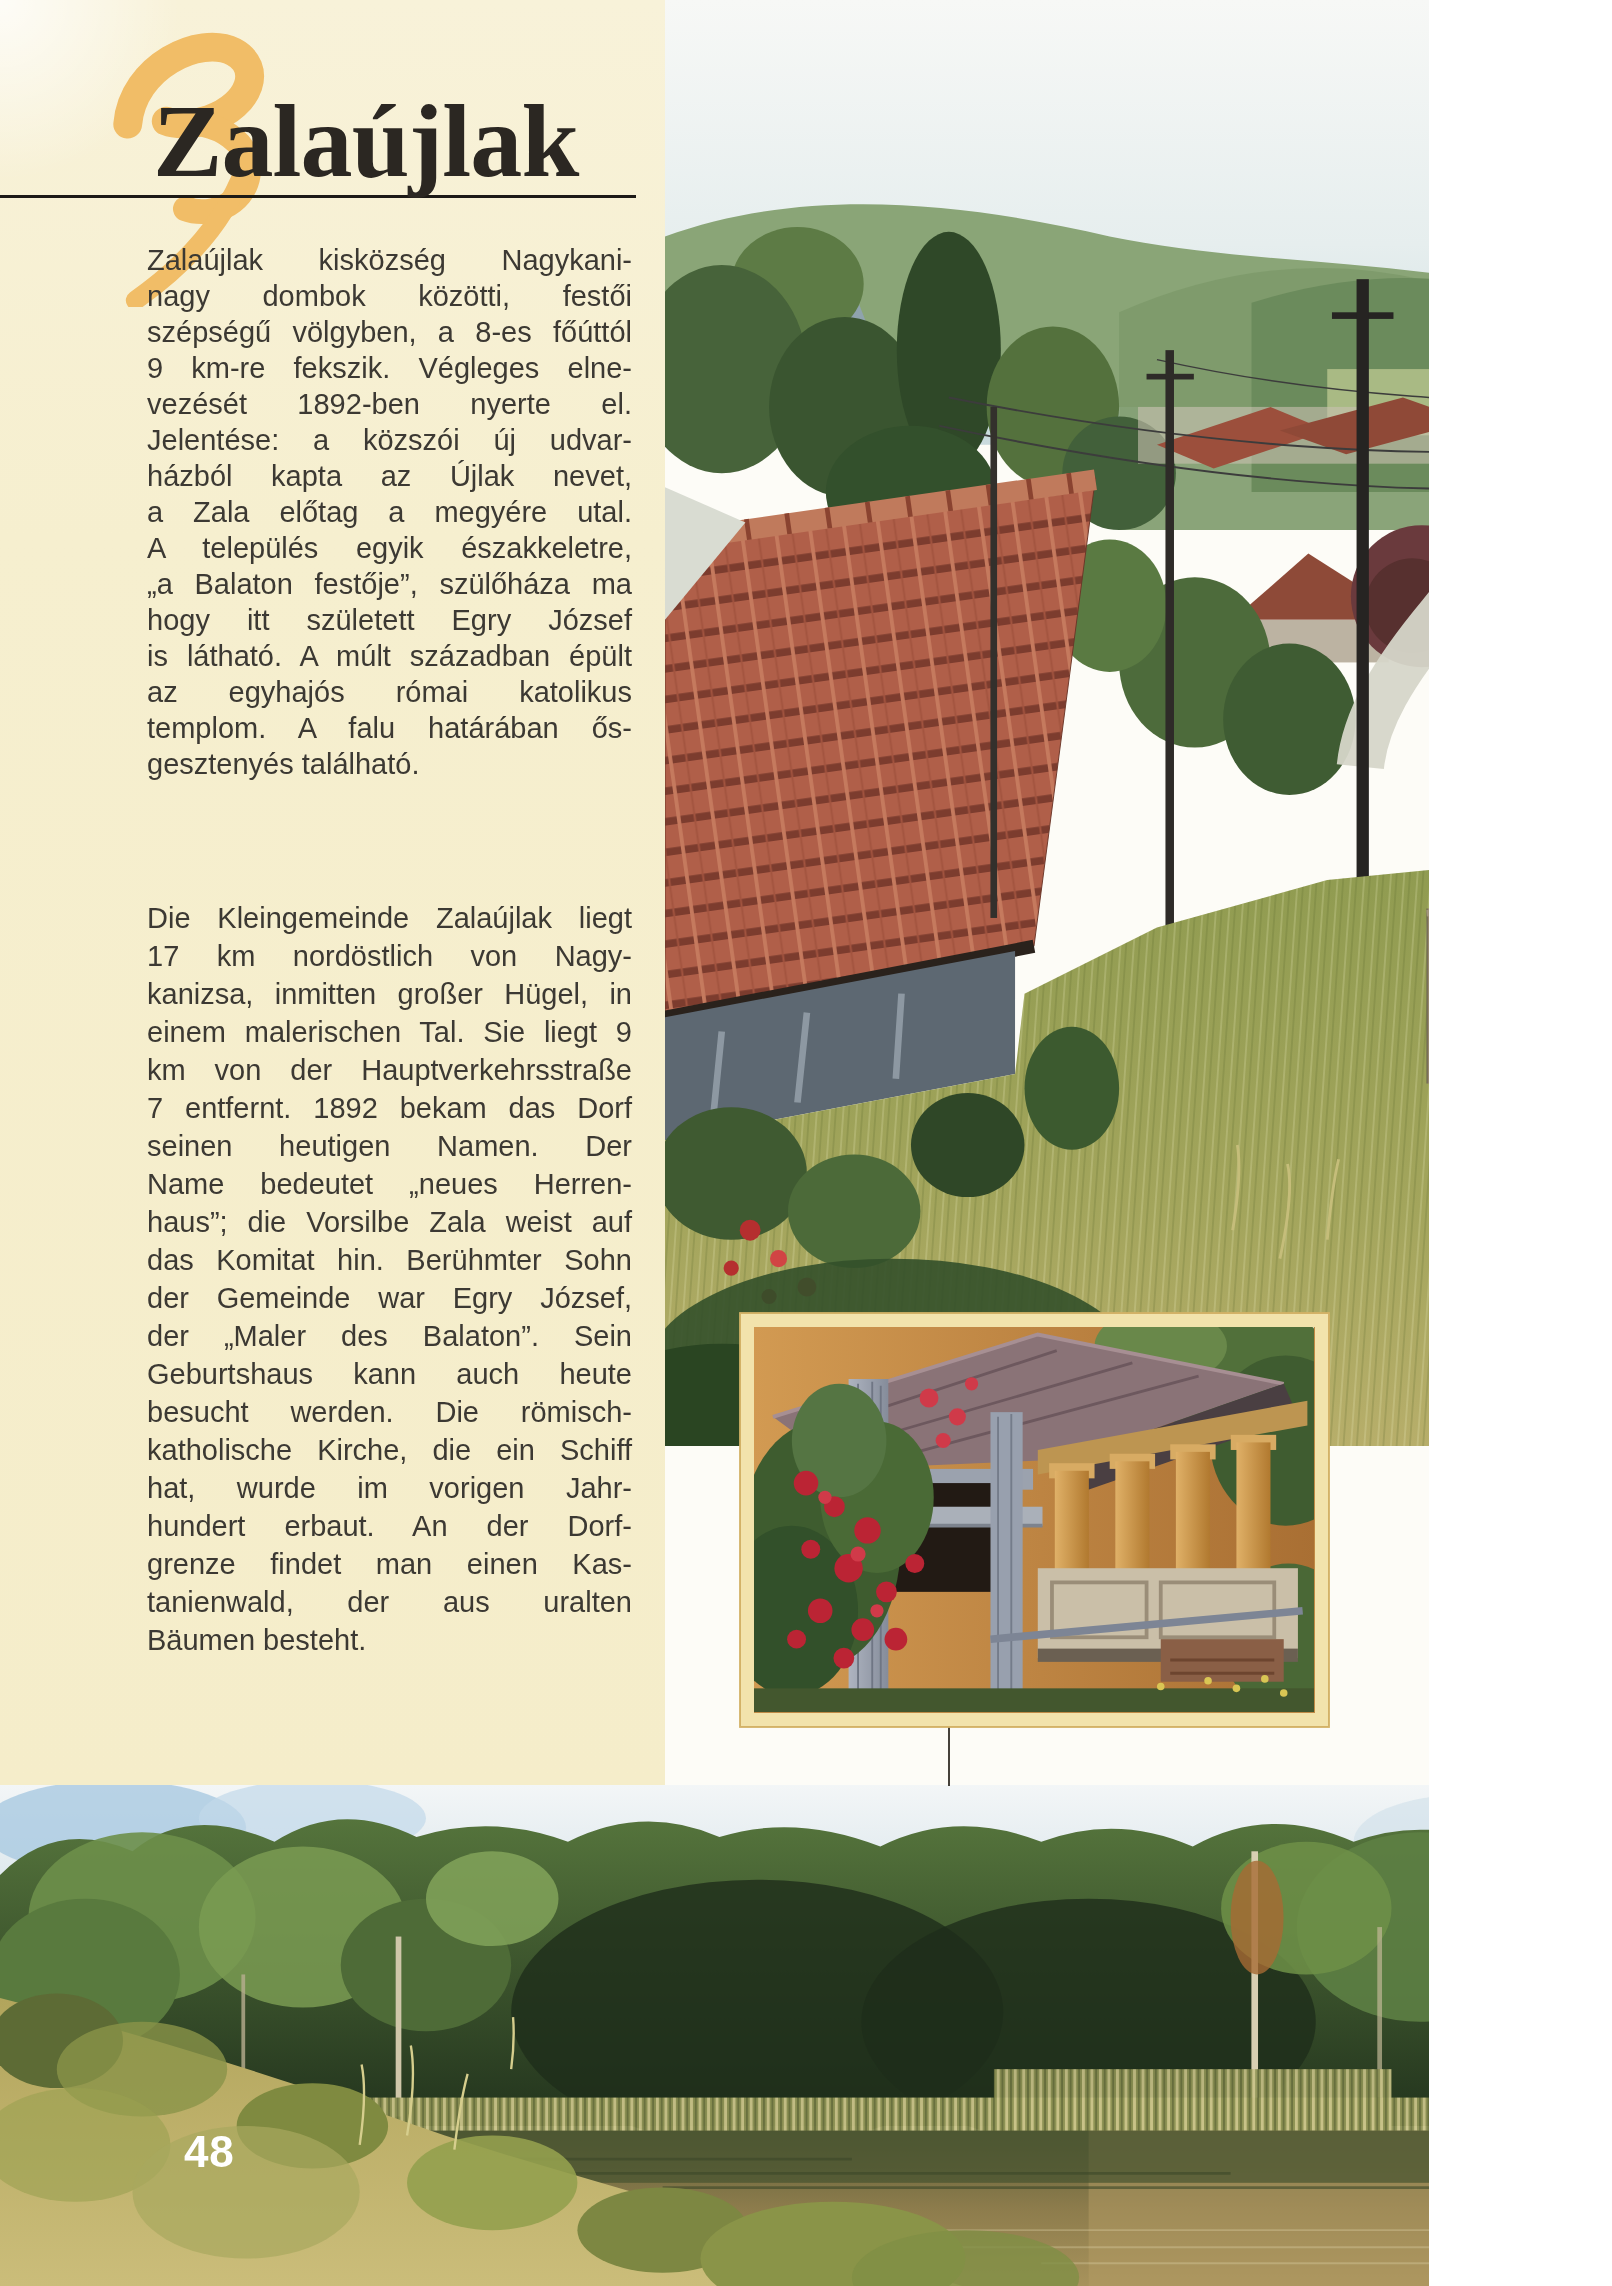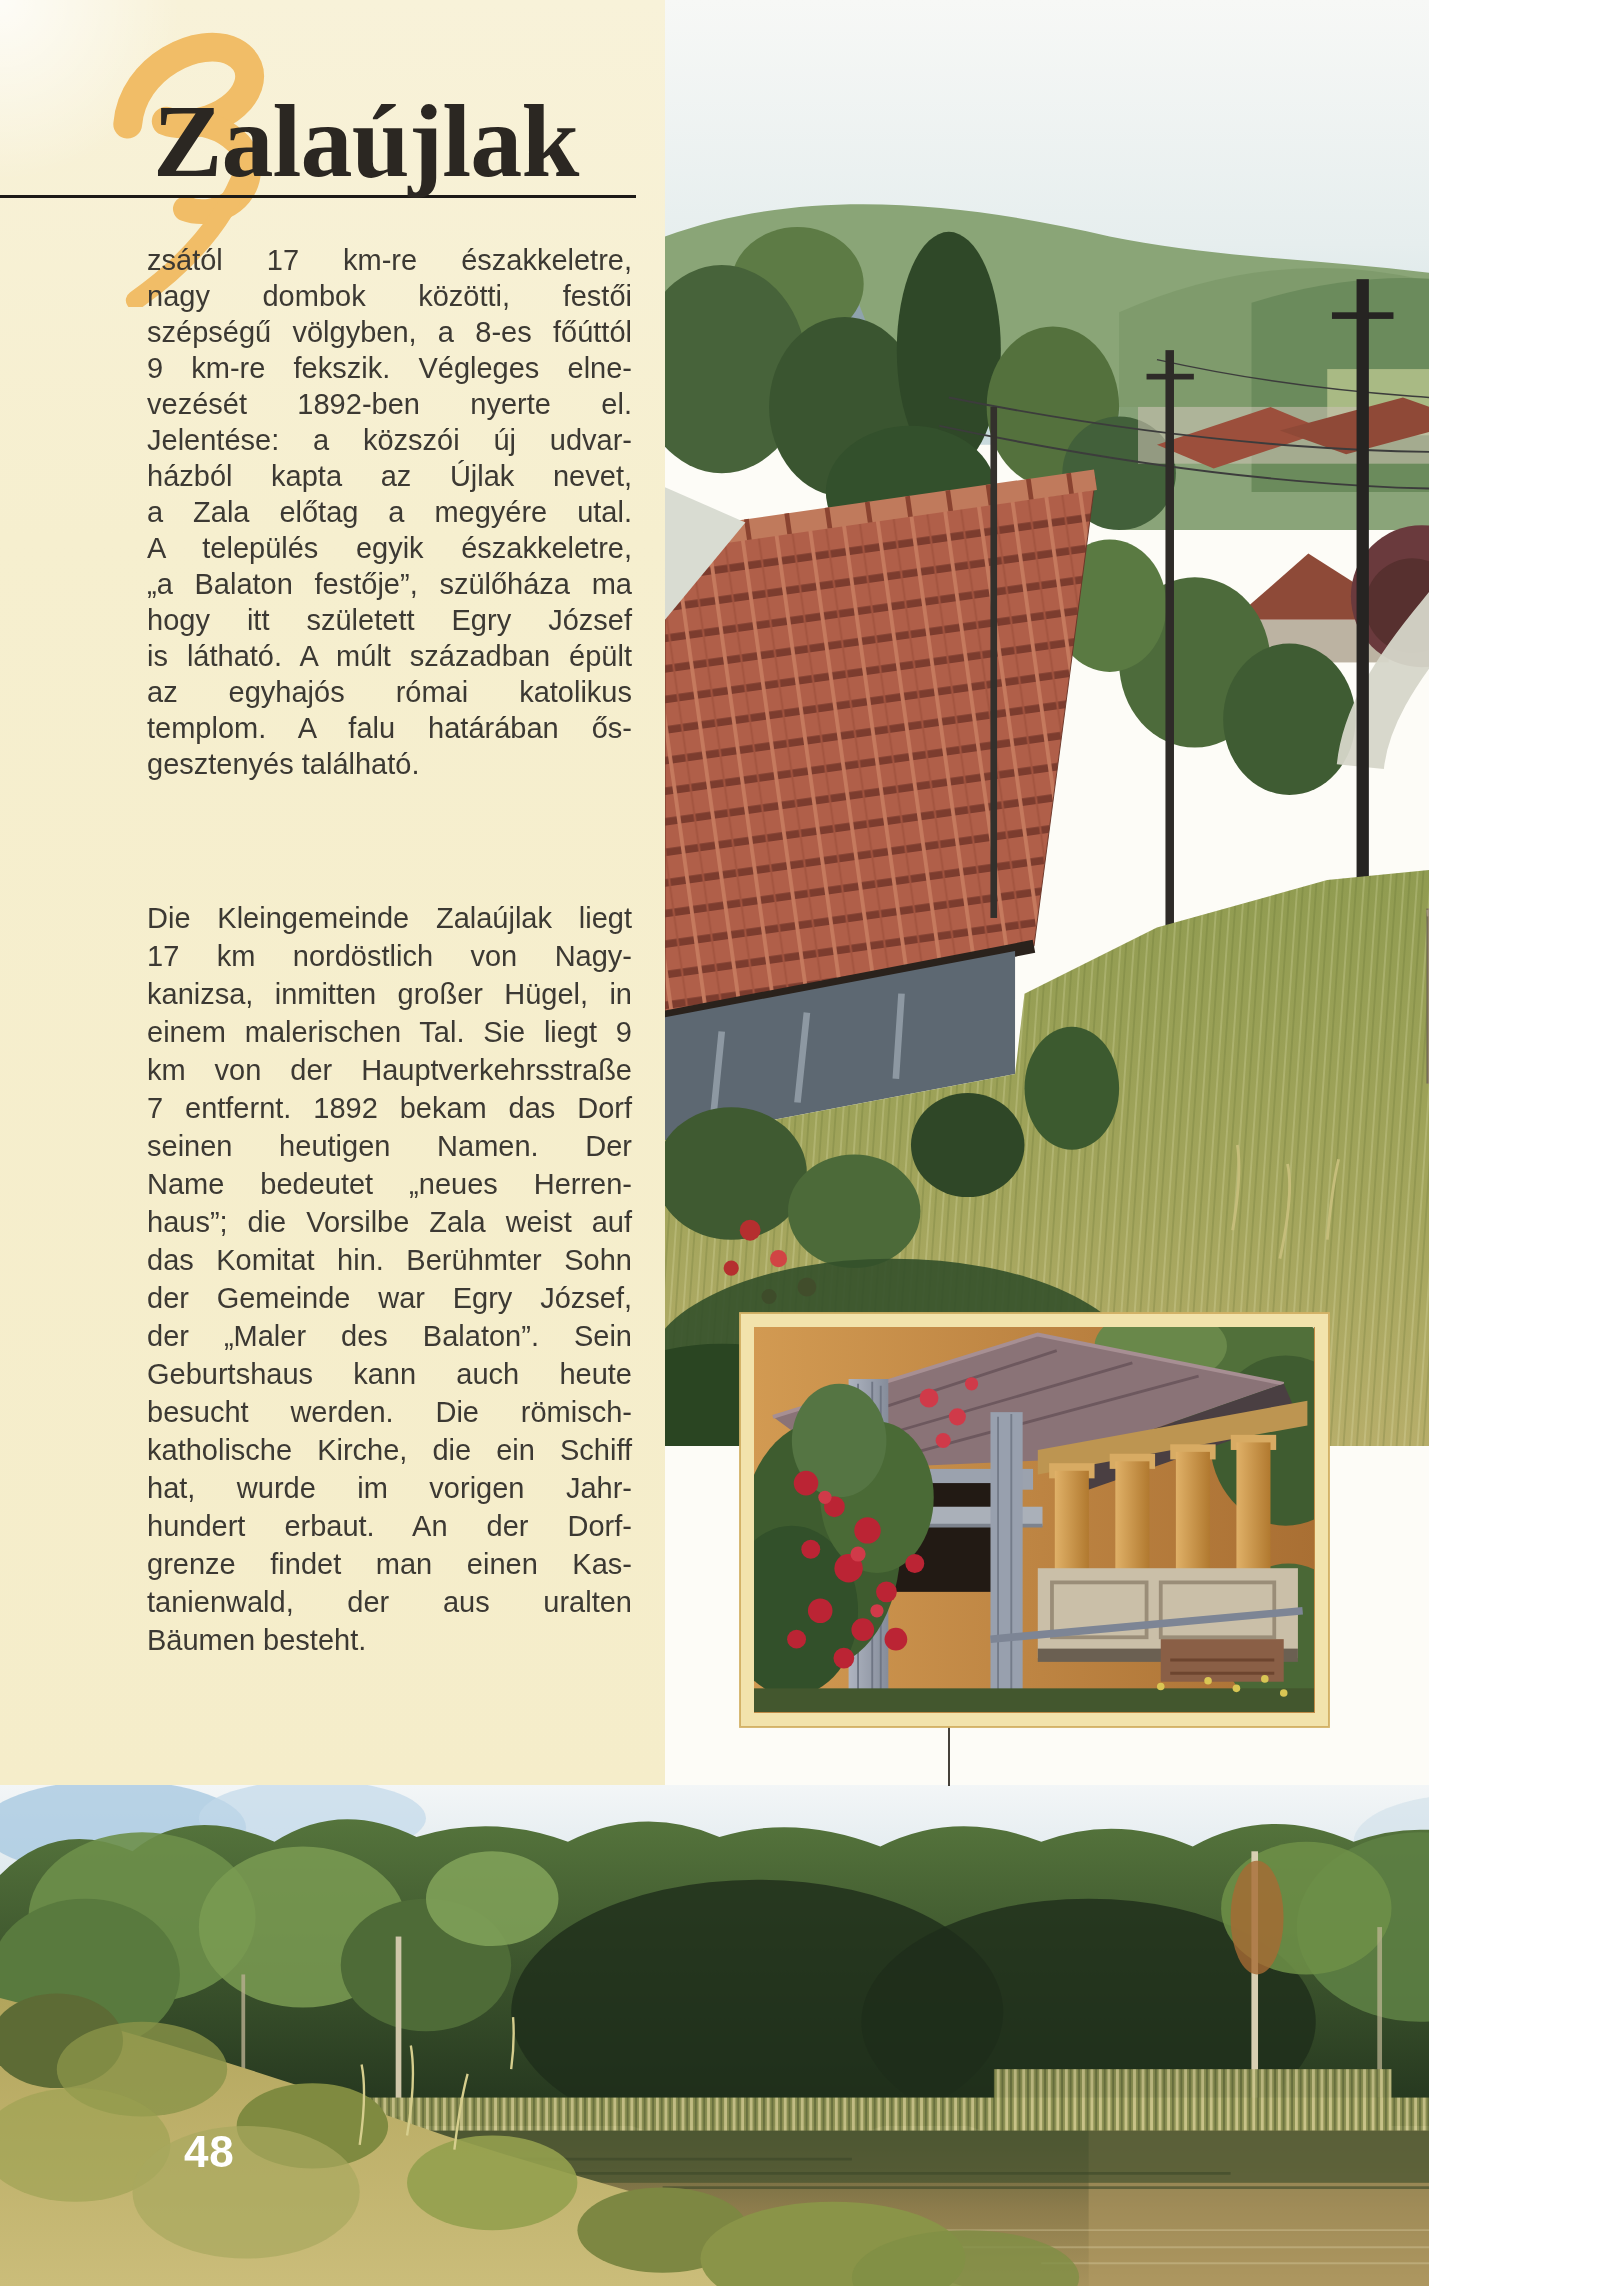--- a/index.html
+++ b/index.html
@@ -62,21 +62,21 @@
       <path d="M 20,105 C 25,45 95,12 130,30 C 160,46 148,85 105,100 C 88,106 70,106 60,102" stroke-width="30"></path>
       <path d="M 60,102 C 118,100 150,126 145,158 C 140,190 104,202 80,193" stroke-width="26"></path>
       <path d="M 142,150 C 120,210 75,255 28,288" stroke-width="20"></path>
     </g>
   </svg>
 
   <div id="title-rule"></div>
   <h1 id="page-title">Zalaújlak</h1>
 
   <div id="para-hu" class="para">
-      <div class="line">zsától 17 km-re északkeletre,</div>
+      <div class="line">Zalaújlak kisközség Nagykani-</div>
       <div class="line">nagy dombok közötti, festői</div>
       <div class="line">szépségű völgyben, a 8-es főúttól</div>
       <div class="line">9 km-re fekszik. Végleges elne-</div>
       <div class="line">vezését 1892-ben nyerte el.</div>
       <div class="line">Jelentése: a közszói új udvar-</div>
       <div class="line">házból kapta az Újlak nevet,</div>
       <div class="line">a Zala előtag a megyére utal.</div>
       <div class="line">A település egyik északkeletre,</div>
       <div class="line">„a Balaton festője”, szülőháza ma</div>
       <div class="line">hogy itt született Egry József</div>

